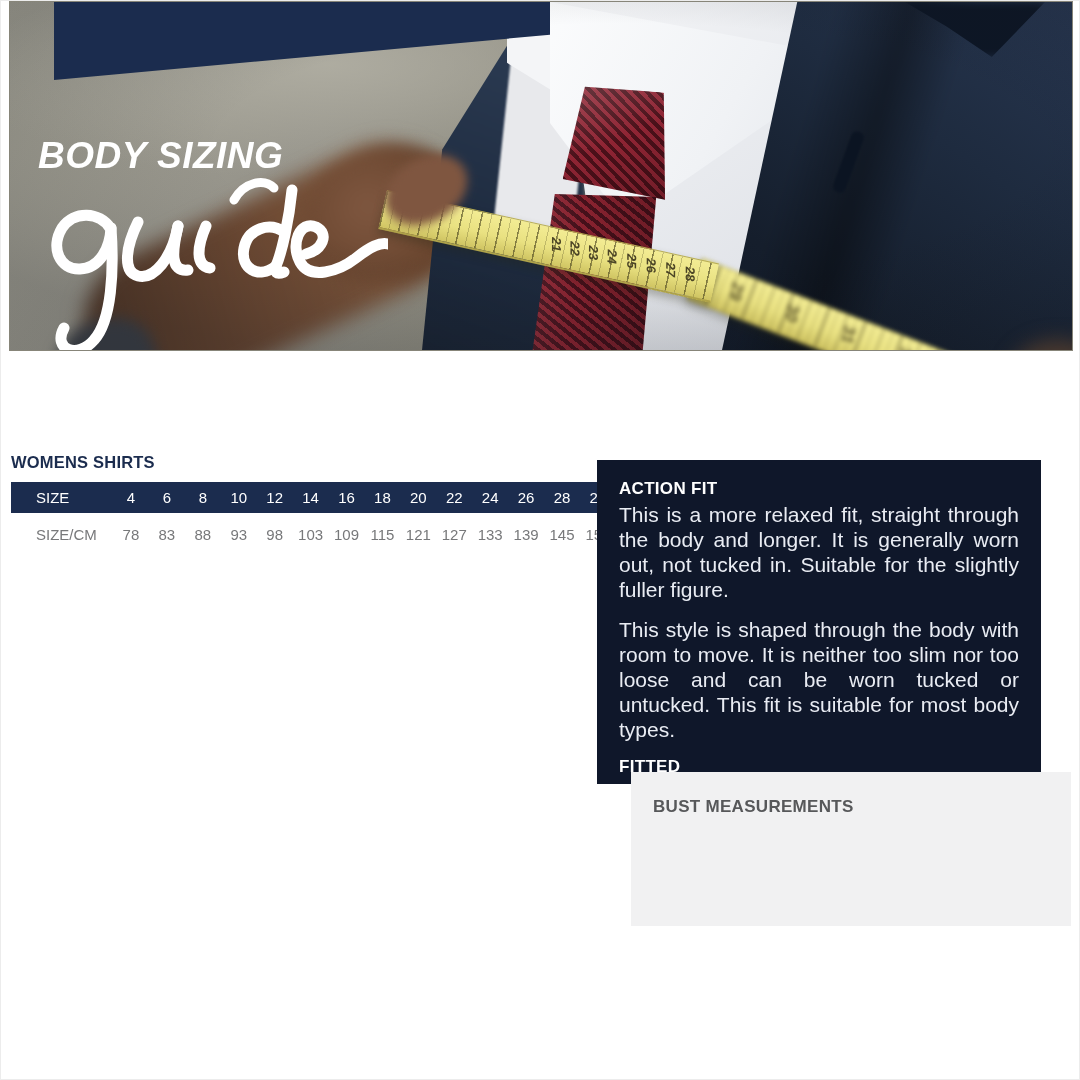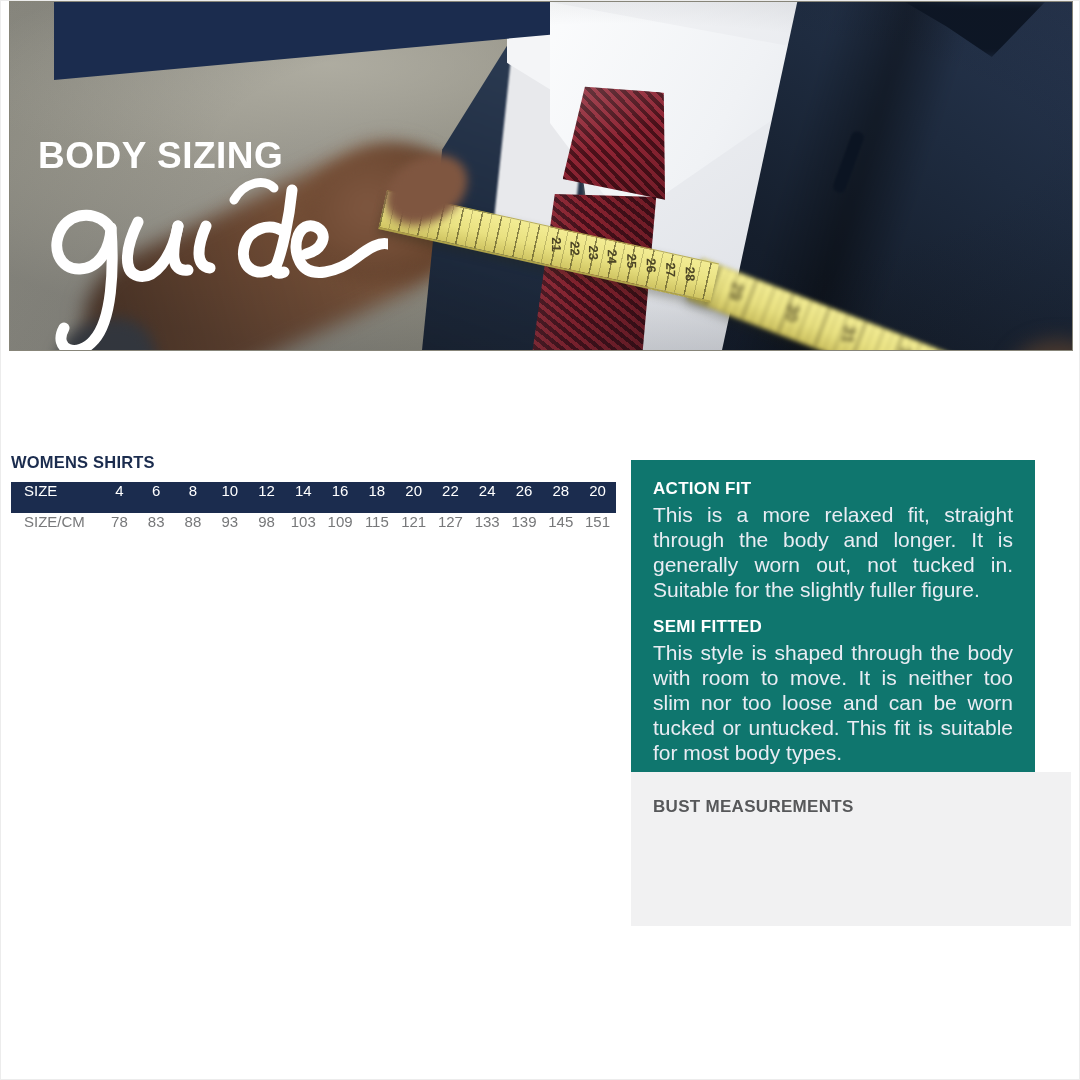--- a/index.html
+++ b/index.html
@@ -6,21 +6,21 @@
   html,body { background:#ffffff; }
   body { font-family:"Liberation Sans", sans-serif; }
   .page {
     position:relative; width:1080px; height:1080px; margin:0 auto;
     background:#ffffff; overflow:hidden; border:1px solid #ececec;
   }
 
   
   .hero {
     position:absolute; left:8px; top:0; width:1064px; height:350px;
-    overflow:hidden; background:#8f8d80; border:1px solid rgba(0,0,0,.05);
+    overflow:hidden; background:#8f8d80; border:1px solid rgba(0,0,0,.05);font-style:italic;
   }
   .hero * { position:absolute; }
   .wall {
     left:0; top:0; width:100%; height:100%; z-index:1;
     background:
       radial-gradient(ellipse 60% 55% at 30% 18%, rgba(178,176,164,.85) 0%, rgba(178,176,164,0) 60%),
       linear-gradient(118deg, #a3a194 0%, #95938a 30%, #8b897c 55%, #7f7c6f 80%, #767365 100%);
   }
   .arm {
     left:62px; top:195px; width:400px; height:150px; z-index:2;
@@ -132,30 +132,30 @@
     font-size:37px; font-weight:800; letter-spacing:.5px;
   }
   .hero-script { left:28px; top:168px; z-index:50; }
 
   
   .sizes-heading {
     position:absolute; left:10px; top:452px;
     color:#1b2c4e; font-size:16.5px; font-weight:bold; letter-spacing:.2px;
   }
   .size-table { position:absolute; left:10px; top:481px; width:605px; }
-  .trow { display:flex; align-items:flex-start; }
+  .trow { display:flex; align-items:center;padding-left:12px; }
   .trow.head { background:#1b2c4e; color:#ffffff; height:31px; }
   .trow.data { background:#ffffff; color:#77787a; height:42px; }
   .tlabel { width:90px; padding-left:13px; font-size:15px; }
   .tcell  { flex:1; text-align:center; font-size:15px; }
 
   
   .fit-panel {
-    position:absolute; left:630px; top:459px; width:404px; min-height:296px;
-    background:#0f766e; padding:19px 22px 4px 22px;
+    position:absolute; left:596px; top:459px; width:444px; min-height:296px;
+    background:#0f172a; padding:19px 22px 4px 22px;
   }
   .fit-panel h2, .bust-panel h2 {
     font-size:17px; font-weight:bold; color:#ffffff; letter-spacing:.3px; margin:0 0 3px 0;
   }
   .fit-panel p {
     font-size:21px; line-height:25px; color:#e9ecf3;
     text-align:justify; margin:0 0 15px 0;
   }
   .bust-panel {
     position:absolute; left:630px; top:771px; width:440px; height:154px;
@@ -264,24 +264,24 @@
       <div class="tcell">151</div>
     </div>
   </div>
 
   <div class="fit-panel">
     <section>
       <h2>ACTION FIT</h2>
       <p>This is a more relaxed fit, straight through the body and longer. It is generally worn out, not tucked in. Suitable for the slightly fuller figure.</p>
     </section>
     <section>
-      <h2>SEMI FITTED</h2>
       <p>This style is shaped through the body with room to move. It is neither too slim nor too loose and can be worn tucked or untucked. This fit is suitable for most body types.</p>
     </section>
     <section>
+      <h2>FITTED</h2>
     </section>
   </div>
 
   <div class="bust-panel">
     <h2>BUST MEASUREMENTS</h2>
   </div>
 
 </div>
 
 </body></html>

